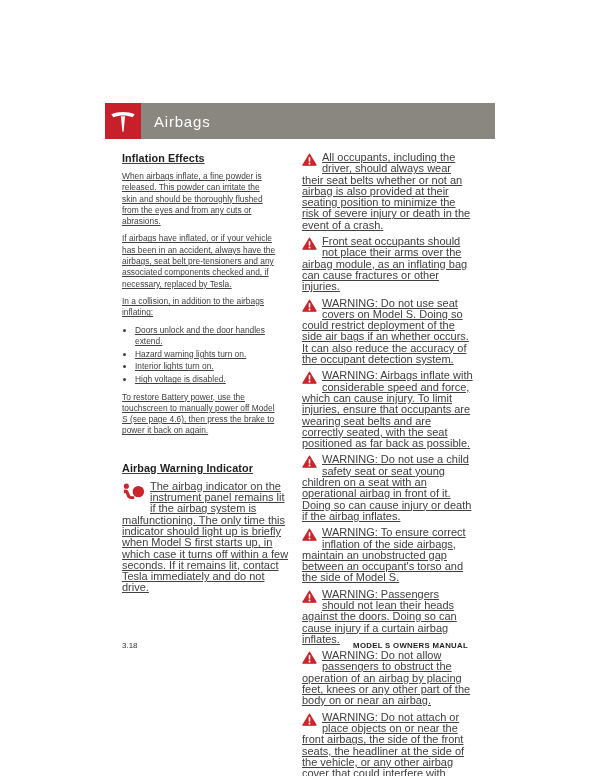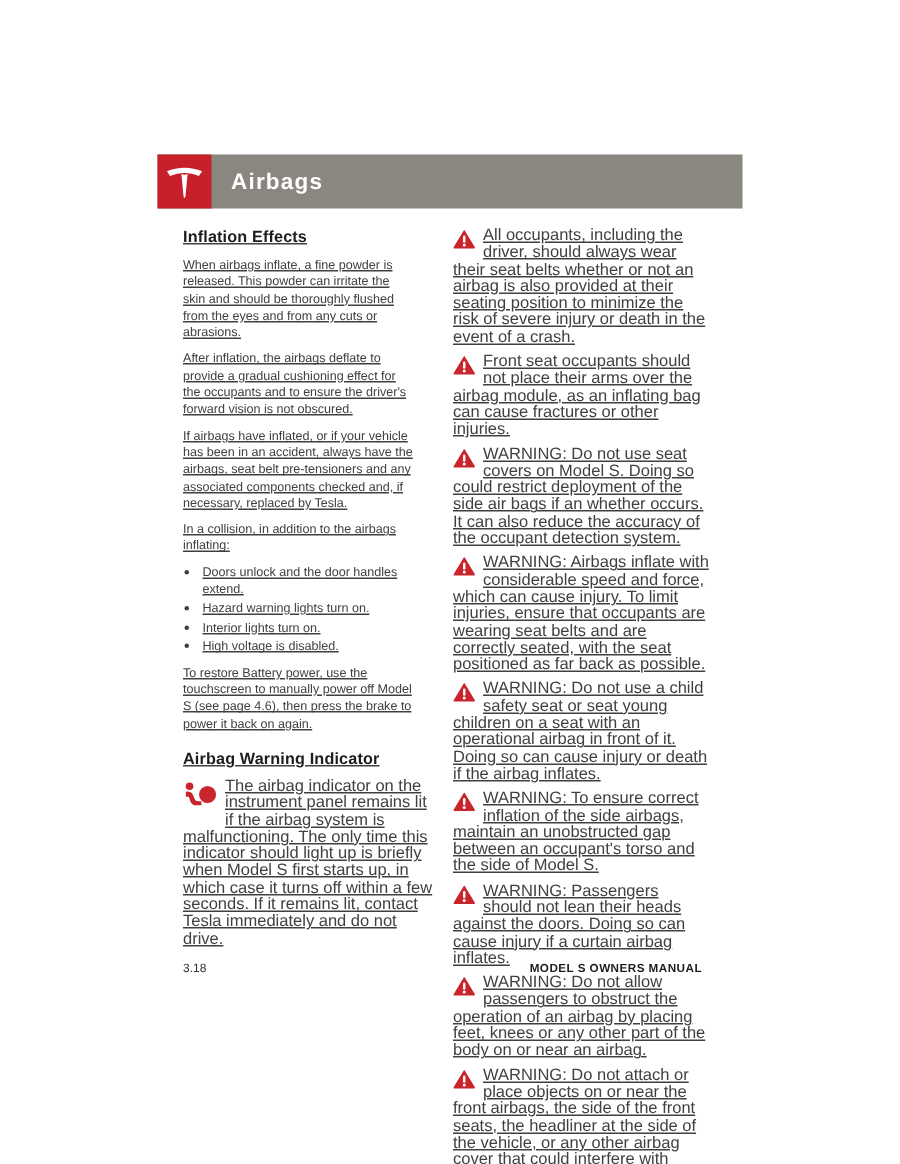--- a/index.html
+++ b/index.html
@@ -11,35 +11,35 @@
   .header-bar{
     position:absolute;left:105px;top:103px;width:390px;height:36px;
     background:#8a8680;display:flex;align-items:center;
   }
   .logo-box{
     width:36px;height:36px;background:#c8202a;flex:0 0 36px;
     display:flex;align-items:center;justify-content:center;
   }
   .logo-box svg{width:26px;height:26px;display:block;}
   .header-title{
-    color:#ffffff;font-size:15px;font-weight:700;letter-spacing:0.8px;
+    color:#ffffff;font-size:15px;font-weight:400;letter-spacing:0.8px;
     padding-left:13px;
   }
   
   .content{
     position:absolute;left:122px;top:152px;width:352px;
     display:flex;gap:10px;text-decoration:underline;
   }
   .col-left{width:170px;flex:0 0 170px;}
   .col-right{width:172px;flex:0 0 172px;}
   h2{
     font-size:10.8px;line-height:12px;font-weight:bold;color:#1d1d1d;
     margin:0 0 7px 0;letter-spacing:0.1px;
   }
-  h2.spaced{margin-top:12px;}
+  h2.spaced{margin-top:25px;}
   p.body{
     font-size:8.4px;line-height:11.3px;margin:0 16px 6px 0;color:#404040;
   }
   ul.bullets{
     margin:0 0 6px 13px;padding:0;list-style-type:disc;
   }
   ul.bullets li{
     font-size:8.4px;line-height:11.3px;margin:0 0 1.5px 0;color:#404040;
   }
   .warning{margin:0 0 5px 0;}
@@ -75,21 +75,20 @@
       </span>
     </div>
     <div class="header-title">Airbags</div>
   </div>
 
   <div class="content">
 
     <div class="col-left">
       <h2>Inflation Effects</h2>
       <p class="body">When airbags inflate, a fine powder is released. This powder can irritate the skin and should be thoroughly flushed from the eyes and from any cuts or abrasions.</p>
-      <p class="body">After inflation, the airbags deflate to provide a gradual cushioning effect for the occupants and to ensure the driver's forward vision is not obscured.</p>
       <p class="body">If airbags have inflated, or if your vehicle has been in an accident, always have the airbags, seat belt pre-tensioners and any associated components checked and, if necessary, replaced by Tesla.</p>
       <p class="body">In a collision, in addition to the airbags inflating:</p>
       <ul class="bullets">
         <li>Doors unlock and the door handles extend.</li>
         <li>Hazard warning lights turn on.</li>
         <li>Interior lights turn on.</li>
         <li>High voltage is disabled.</li>
       </ul>
       <p class="body">To restore Battery power, use the touchscreen to manually power off Model S (see page 4.6), then press the brake to power it back on again.</p>
 

